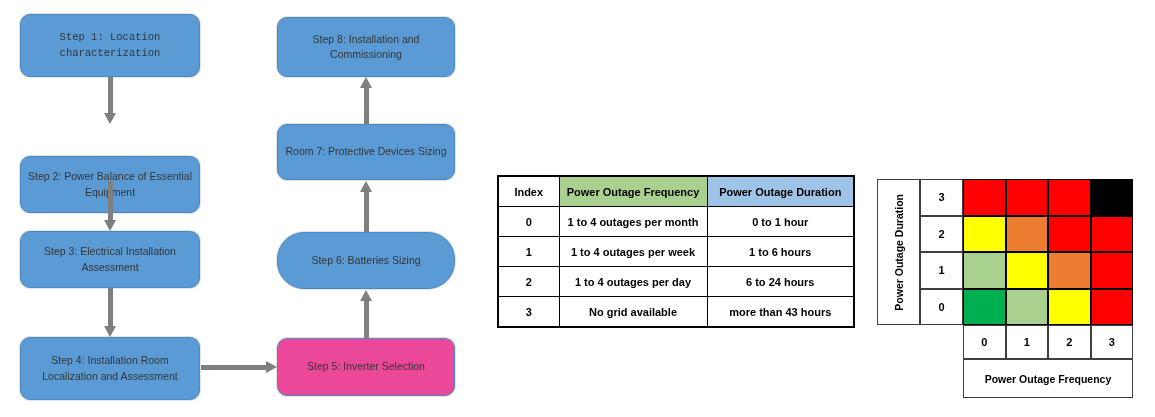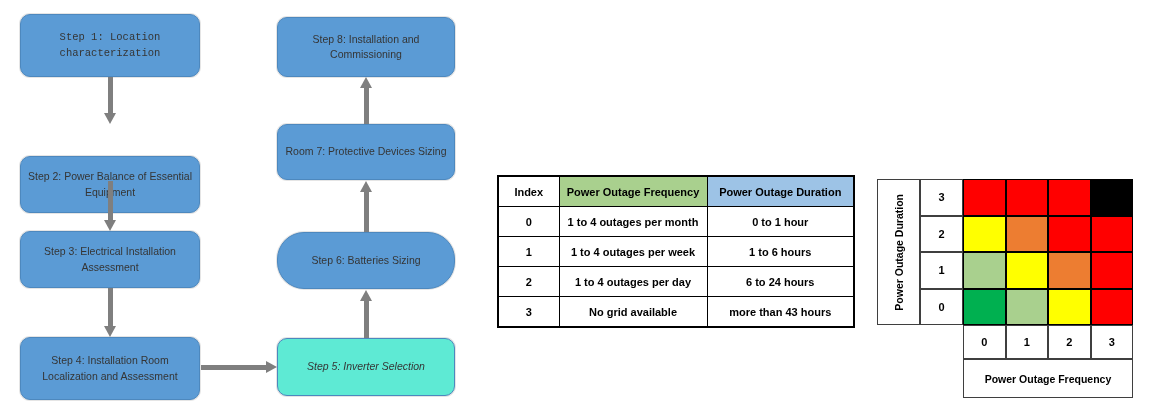--- a/index.html
+++ b/index.html
@@ -85,21 +85,21 @@
 </head>
 <body>
 
 <div class="canvas">
 
   <section>
     <div class="fbox b1" style="background: rgb(91, 155, 213); font-family: Liberation Mono, monospace;">Step 1: Location characterization</div>
     <div class="fbox b2" style="background: rgb(91, 155, 213);">Step 2: Power Balance of Essential Equipment</div>
     <div class="fbox b3" style="background: rgb(91, 155, 213);">Step 3: Electrical Installation Assessment</div>
     <div class="fbox b4" style="background: rgb(91, 155, 213);">Step 4: Installation Room Localization and Assessment</div>
-    <div class="fbox b5" style="background: #5eead4; font-style: italic;">Step 5: Inverter Selection</div>
+    <div class="fbox b5" style="background: #ec4899;">Step 5: Inverter Selection</div>
     <div class="fbox b6" style="background: rgb(91, 155, 213);">Step 6: Batteries Sizing</div>
     <div class="fbox b7" style="background: rgb(91, 155, 213);">Room 7: Protective Devices Sizing</div>
     <div class="fbox b8" style="background: rgb(91, 155, 213);">Step 8: Installation and Commissioning</div>
 
     <div class="arrow down a1">
         <div class="shaft"></div>
         <div class="head"></div>
       </div>
     <div class="arrow down a2">
         <div class="shaft"></div>

